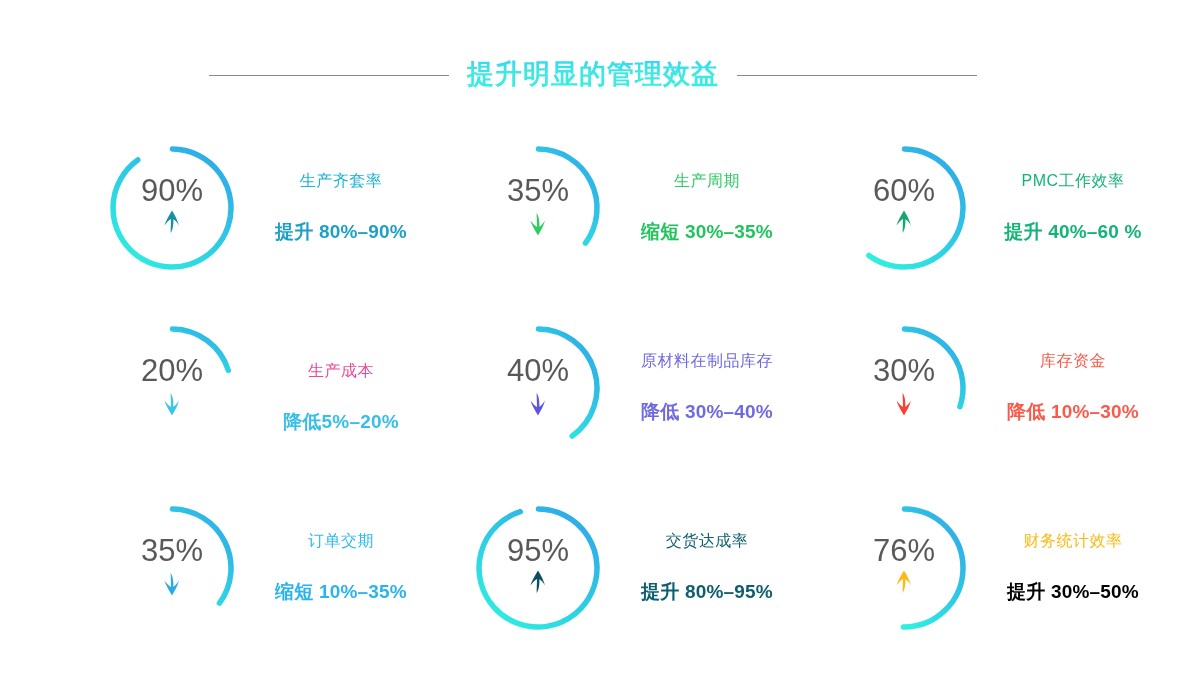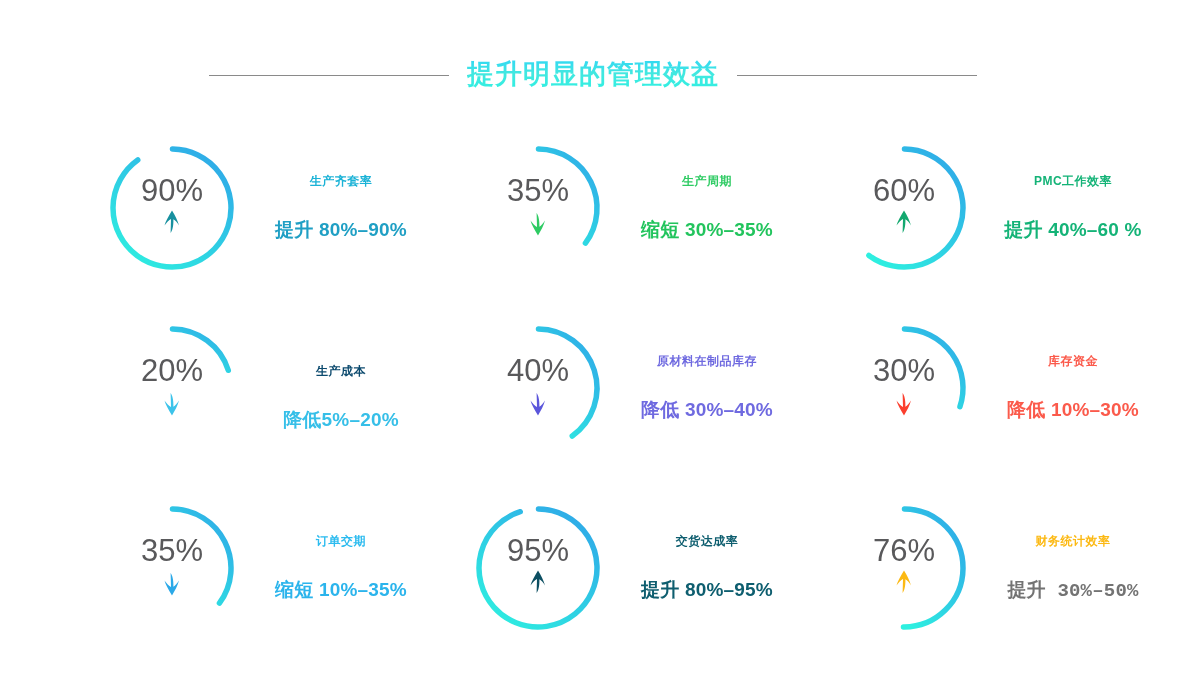--- a/index.html
+++ b/index.html
@@ -106,22 +106,22 @@
 
   .labels {
     margin-left: 14px;
     display: flex;
     flex-direction: column;
     align-items: center;
     justify-content: center;
     min-width: 170px;
   }
   .metric-name {
-    font-size: 12px;
-    font-weight: bold;
+    font-size: 16px;
+    font-weight: normal;
     white-space: nowrap;
     letter-spacing: 0.5px;
   }
   .metric-delta {
     margin-top: 27px;
     font-size: 19px;
     font-weight: bold;
     white-space: nowrap;
     letter-spacing: 0.2px;
   }
@@ -225,21 +225,21 @@
         <div class="dial-center">
           <div class="dial-value">20%</div>
           <div class="dial-arrow">
             <svg viewBox="0 0 22 28">
               <path d="M11 26.5 C 7.5 20.5, 4.5 15.5, 3.5 11.5 C 5.5 14.5, 8 16.8, 10 18 L 9.6 4 C 11.4 6.5, 12.6 10.8, 12.4 17.8 C 14.2 16.8, 16.2 14.6, 18 11.6 C 16.6 16.6, 14.2 21.4, 11 26.5 Z" fill="#3cc3ea"></path>
             </svg>
           </div>
         </div>
       </div>
       <div class="labels">
-        <div class="metric-name" style="color: #0c4a6e; margin-top: 20px;">生产成本</div>
+        <div class="metric-name" style="color: #ec4899; margin-top: 20px;">生产成本</div>
         <div class="metric-delta" style="color: rgb(54, 191, 232);">降低5%–20%</div>
       </div>
     </div>
     <div class="card">
       <div class="dial">
         <svg viewBox="0 0 140 140">
           <defs>
             <linearGradient id="rg4" x1="0.85" y1="0" x2="0.1" y2="1">
               <stop offset="0%" stop-color="#2fa8e8"></stop>
               <stop offset="100%" stop-color="#2ef0e0"></stop>
@@ -351,16 +351,16 @@
           <div class="dial-value">76%</div>
           <div class="dial-arrow">
             <svg viewBox="0 0 22 28">
               <path d="M11 1.5 C 7.5 7.5, 4.5 12.5, 3.5 16.5 C 5.5 13.5, 8 11.2, 10 10 L 9.6 24 C 11.4 21.5, 12.6 17.2, 12.4 10.2 C 14.2 11.2, 16.2 13.4, 18 16.4 C 16.6 11.4, 14.2 6.6, 11 1.5 Z" fill="#fcb913"></path>
             </svg>
           </div>
         </div>
       </div>
       <div class="labels">
         <div class="metric-name" style="color: rgb(252, 185, 19);">财务统计效率</div>
-        <div class="metric-delta" style="color: #737373; font-family: Liberation Mono, monospace;">提升 30%–50%</div>
+        <div class="metric-delta" style="color: #000000;">提升 30%–50%</div>
       </div>
     </div>
   </div>
 
 </body></html>

